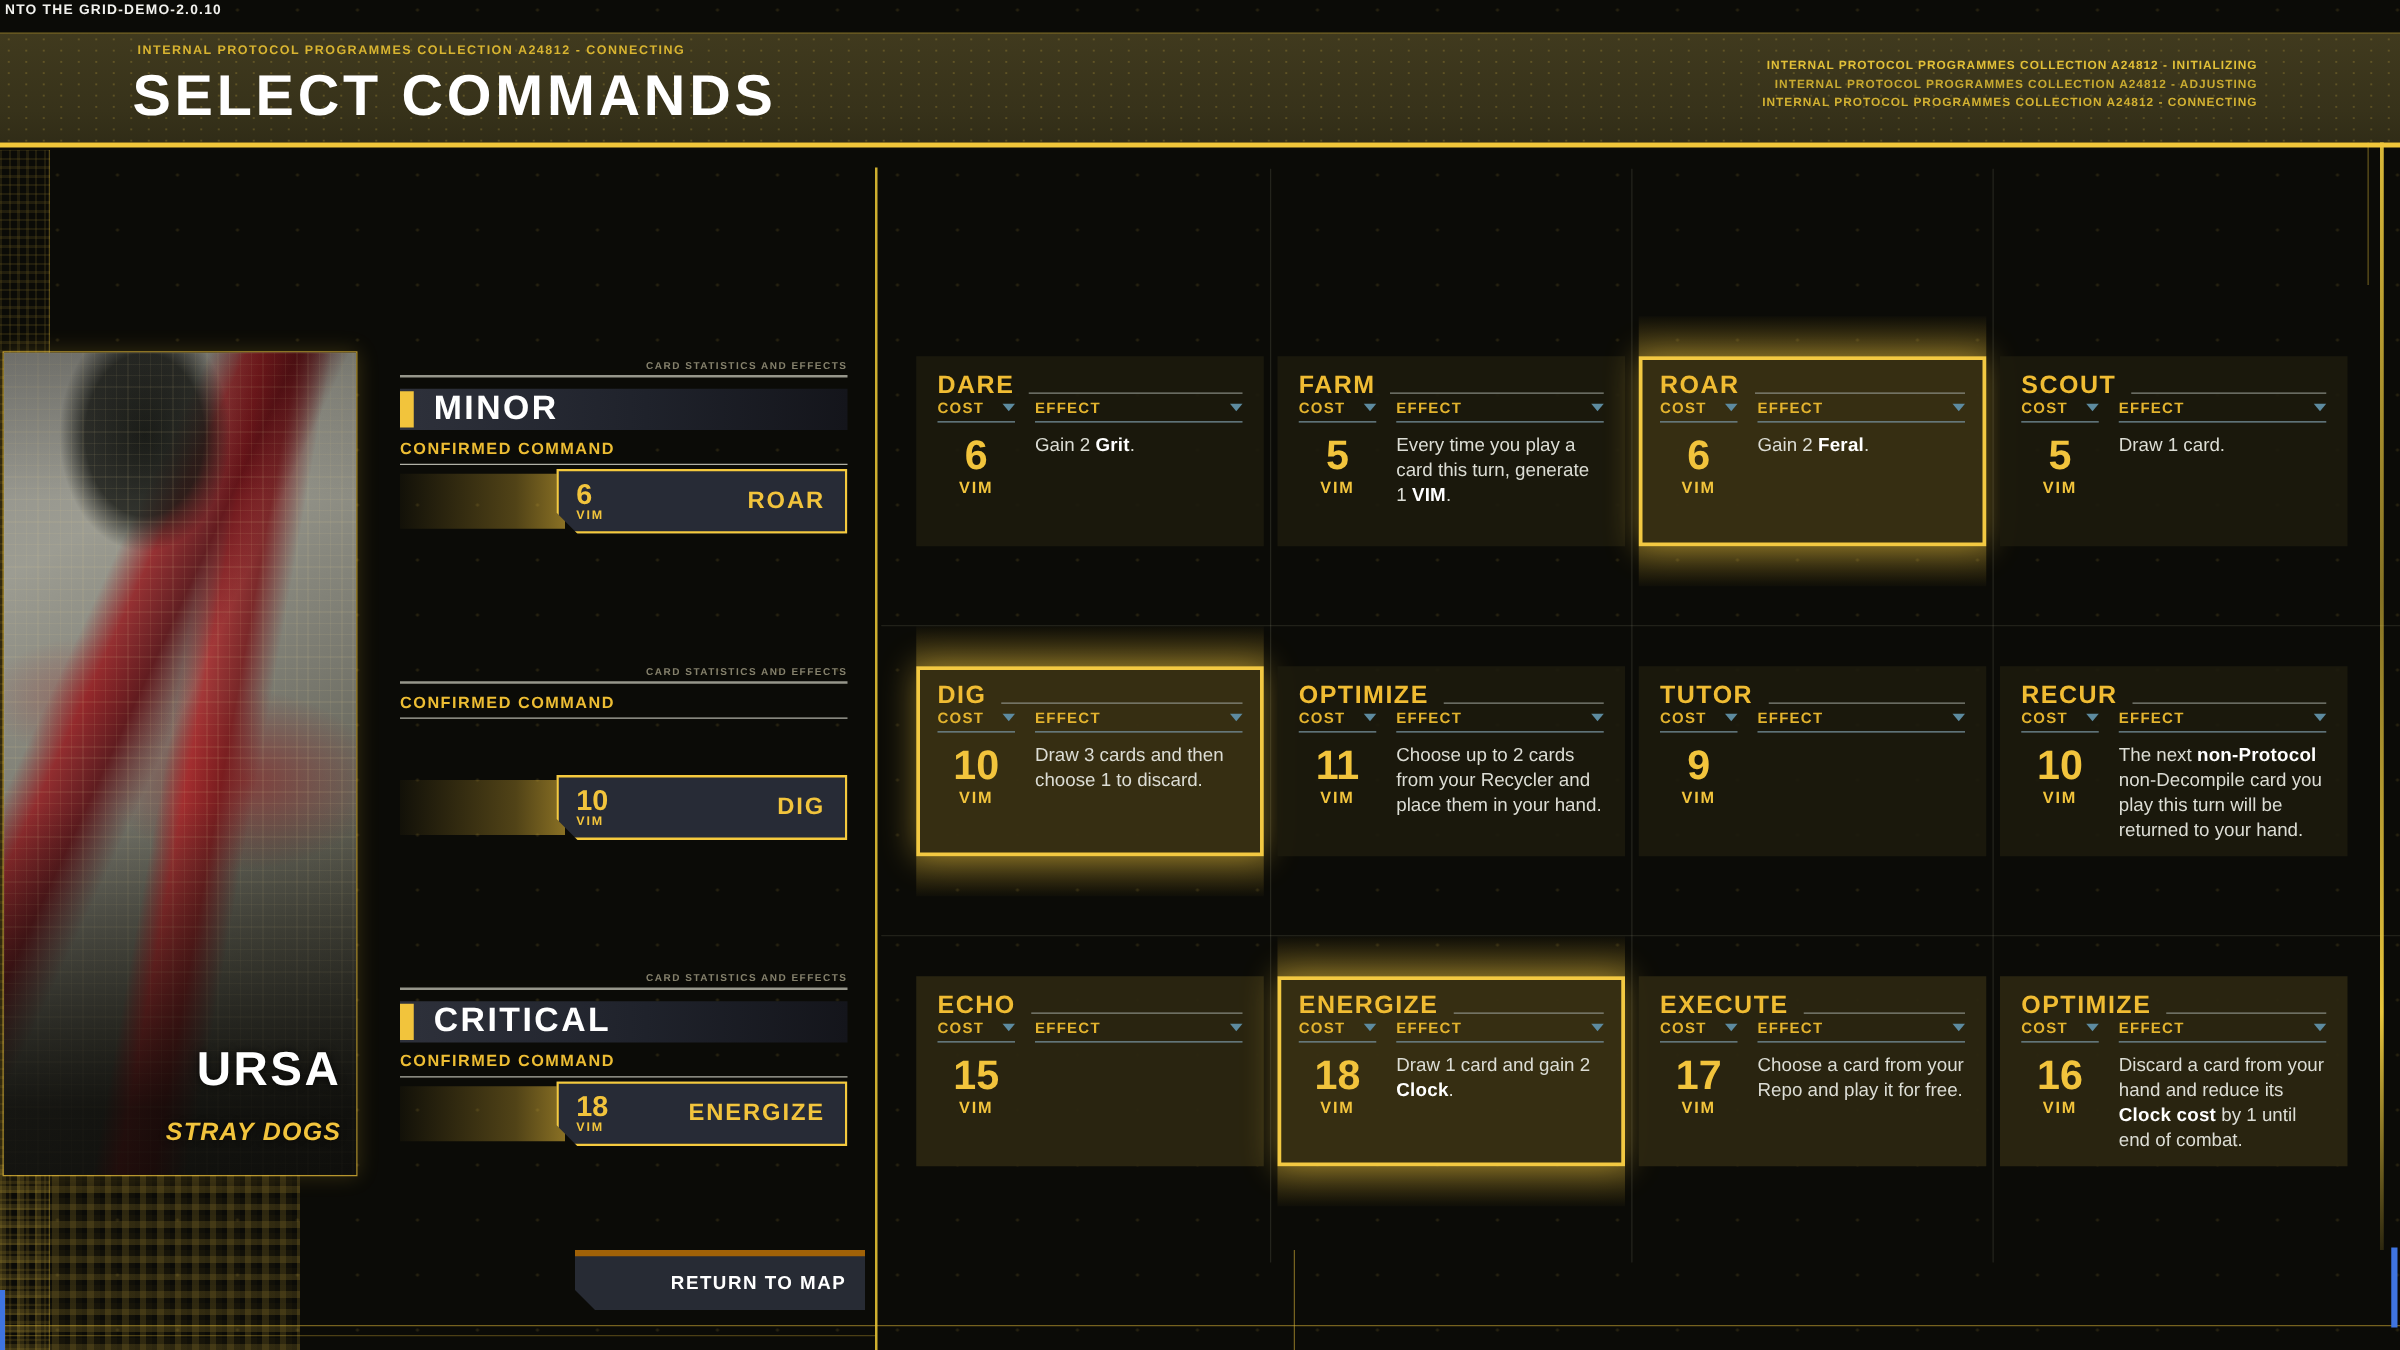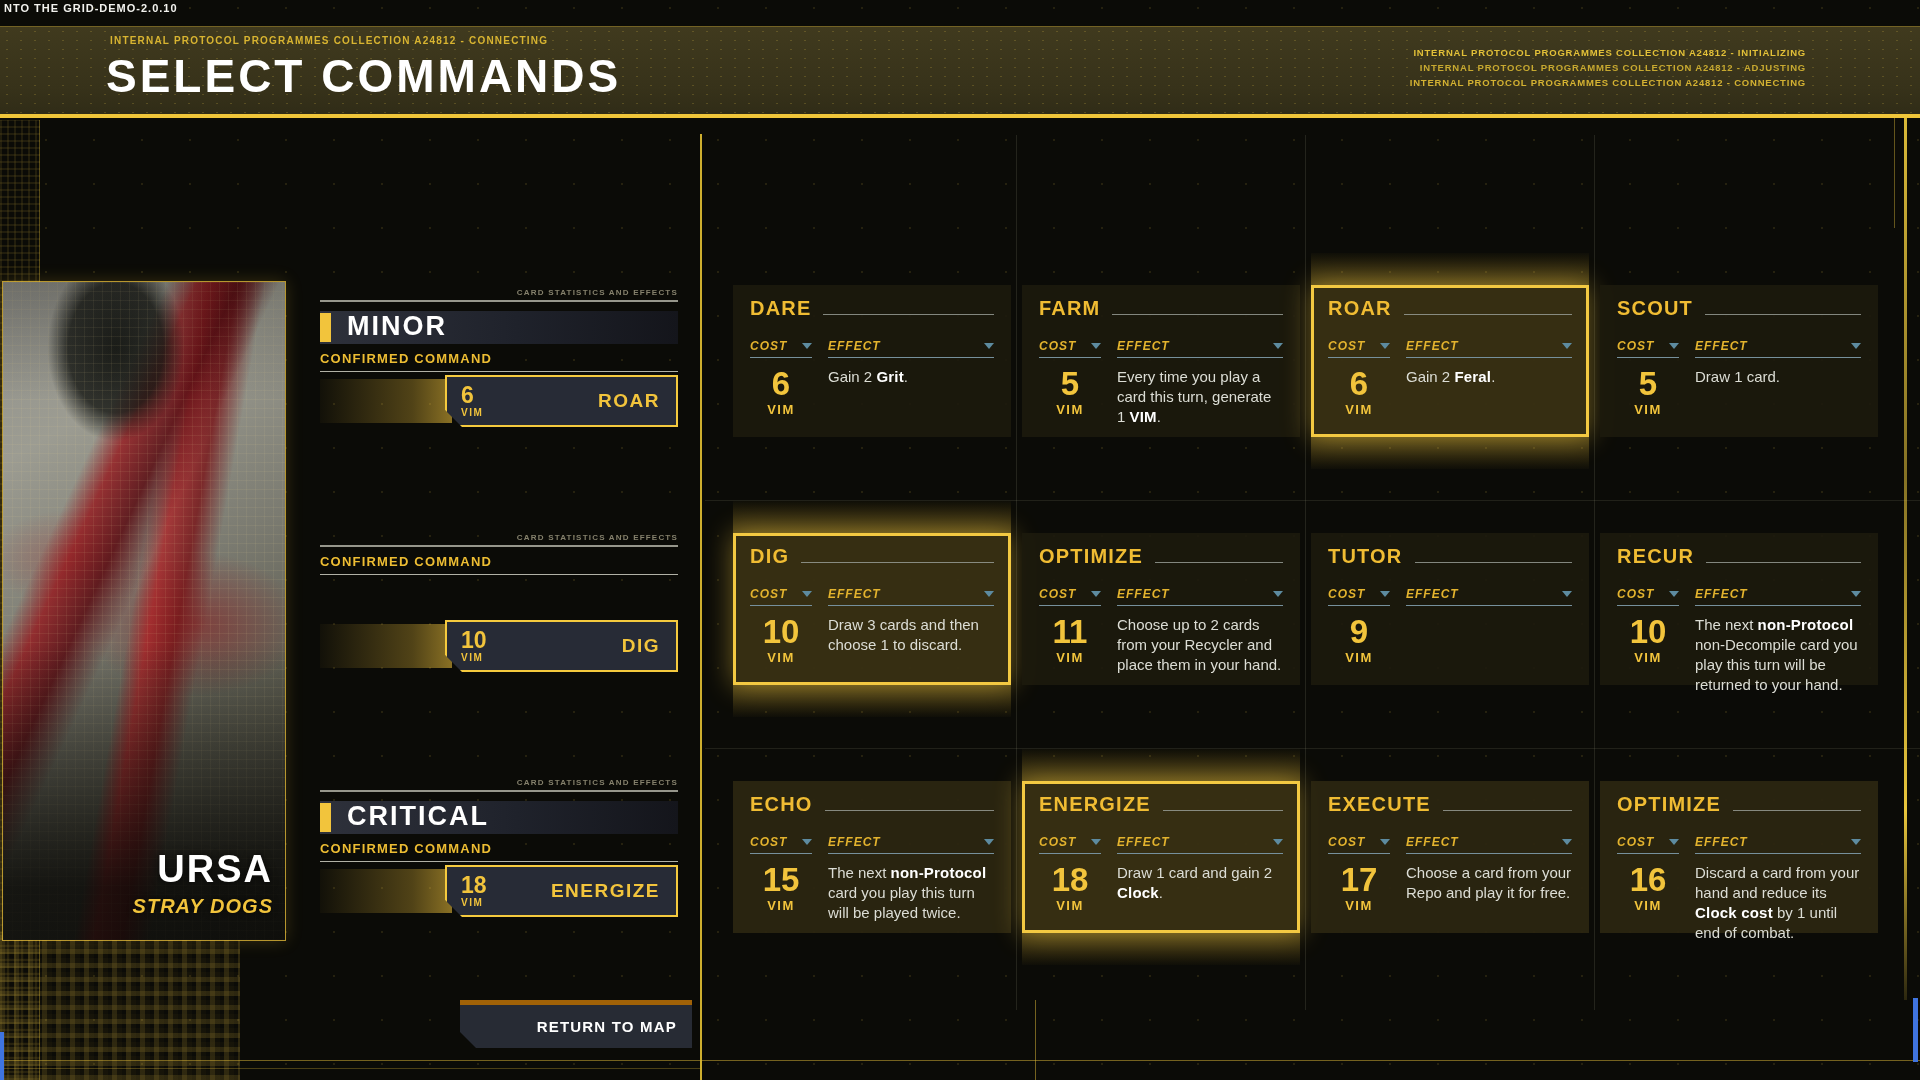--- a/index.html
+++ b/index.html
@@ -89,21 +89,21 @@
   }
   #char-art::before { content:''; position:absolute; inset:0;
     background-image: repeating-linear-gradient(0deg, rgba(225,205,145,0.09) 0 1px, transparent 1px 9px),
                       repeating-linear-gradient(90deg, rgba(225,205,145,0.09) 0 1px, transparent 1px 9px); }
   #char-art::after { content:''; position:absolute; inset:0;
     background:linear-gradient(180deg, rgba(8,8,6,0.25) 0%, transparent 18%, transparent 55%, rgba(8,8,6,0.82) 92%); }
   #char-name-block { position:absolute; right:12px; bottom:22px; text-align:right; z-index:2; }
   #char-name { color:#ffffff; font-size:38px; font-weight:700; letter-spacing:2px;
     text-shadow:0 0 8px rgba(0,0,0,0.8); }
   #char-faction { color:#f2c43c; font-size:20px; font-weight:700; font-style:italic;
-    letter-spacing:1px; margin-top:4px; text-shadow:0 0 6px rgba(0,0,0,0.8); }
+    letter-spacing:1px; margin-top:17px; text-shadow:0 0 6px rgba(0,0,0,0.8); }
 
   
   #tiers { position:absolute; left:320px; top:288px; width:358px; z-index:3; }
   .tier { height:139px; margin-bottom:106px; position:relative; }
   .tier-meta-row { display:flex; justify-content:flex-end; border-bottom:2px solid rgba(210,210,195,0.7); padding-bottom:3px; }
   .tier-meta { color:#85816c; font-size:8px; font-weight:700; letter-spacing:1.2px; }
   .tier-bar { margin-top:9px; height:33px; display:flex; align-items:center;
     background:linear-gradient(90deg,#2e313b 0%, #1f222b 55%, #14151b 100%); }
   .tier-accent { width:11px; height:29px; background:#f2c43c; margin-right:16px; flex:none; }
   .tier-name { color:#ffffff; font-size:27px; font-weight:700; letter-spacing:2px; line-height:1; padding-bottom:2px; }
@@ -138,21 +138,21 @@
     padding:9px 14px 7px 14px; box-shadow:0 0 26px rgba(243,201,66,0.45); }
   .cmd-card.selected::before, .cmd-card.selected::after {
     content:''; position:absolute; left:-3px; right:-3px; height:32px; pointer-events:none; }
   .cmd-card.selected::before { top:-35px;
     background:linear-gradient(180deg, rgba(242,198,60,0.02) 0%, rgba(242,198,60,0.30) 100%); }
   .cmd-card.selected::after { bottom:-35px;
     background:linear-gradient(0deg, rgba(242,198,60,0.02) 0%, rgba(242,198,60,0.30) 100%); }
   .cc-title-row { display:flex; align-items:flex-end; }
   .cc-title { color:#f0bc33; font-size:20px; font-weight:700; letter-spacing:1.2px; line-height:1.1; }
   .cc-rule { flex:1; height:1px; background:rgba(150,155,148,0.85); margin:0 0 4px 12px; }
-  .cc-head { display:flex; margin-top:20px;font-style:italic; }
+  .cc-head { display:flex; margin-top:0; }
   .cc-head-cell { display:flex; justify-content:space-between; align-items:center;
     border-bottom:1px solid #76909c; padding-bottom:4px; }
   .cc-cost-col { width:62px; margin-right:16px; flex:none; }
   .cc-effect-col { flex:1; }
   .cc-label { color:#e3b32e; font-size:12px; font-weight:700; letter-spacing:1px; }
   .cc-arrow { width:0; height:0; border-left:5px solid transparent; border-right:5px solid transparent;
     border-top:6px solid #5d8ba0; cursor:pointer; }
   .cc-body { display:flex; margin-top:9px; }
   .cc-cost-val { width:62px; margin-right:16px; flex:none; text-align:center; color:#f2c43c; line-height:1; }
   .cc-cost-num { font-size:33px; font-weight:700; }
@@ -465,21 +465,20 @@
           <div class="cc-head-cell cc-effect-col">
             <span class="cc-label">EFFECT</span>
             <span class="cc-arrow"></span>
           </div>
         </div>
         <div class="cc-body">
           <div class="cc-cost-val">
             <div class="cc-cost-num">15</div>
             <div class="cc-cost-unit">VIM</div>
           </div>
-          <div class="cc-effect"><span>The next </span><span class="b">non-Protocol</span><span> card you play this turn will be played twice.</span></div>
         </div>
       </div>
       <div class="cmd-card selected">
         <div class="cc-title-row">
           <span class="cc-title">ENERGIZE</span>
           <span class="cc-rule"></span>
         </div>
         <div class="cc-head">
           <div class="cc-head-cell cc-cost-col">
             <span class="cc-label">COST</span>

